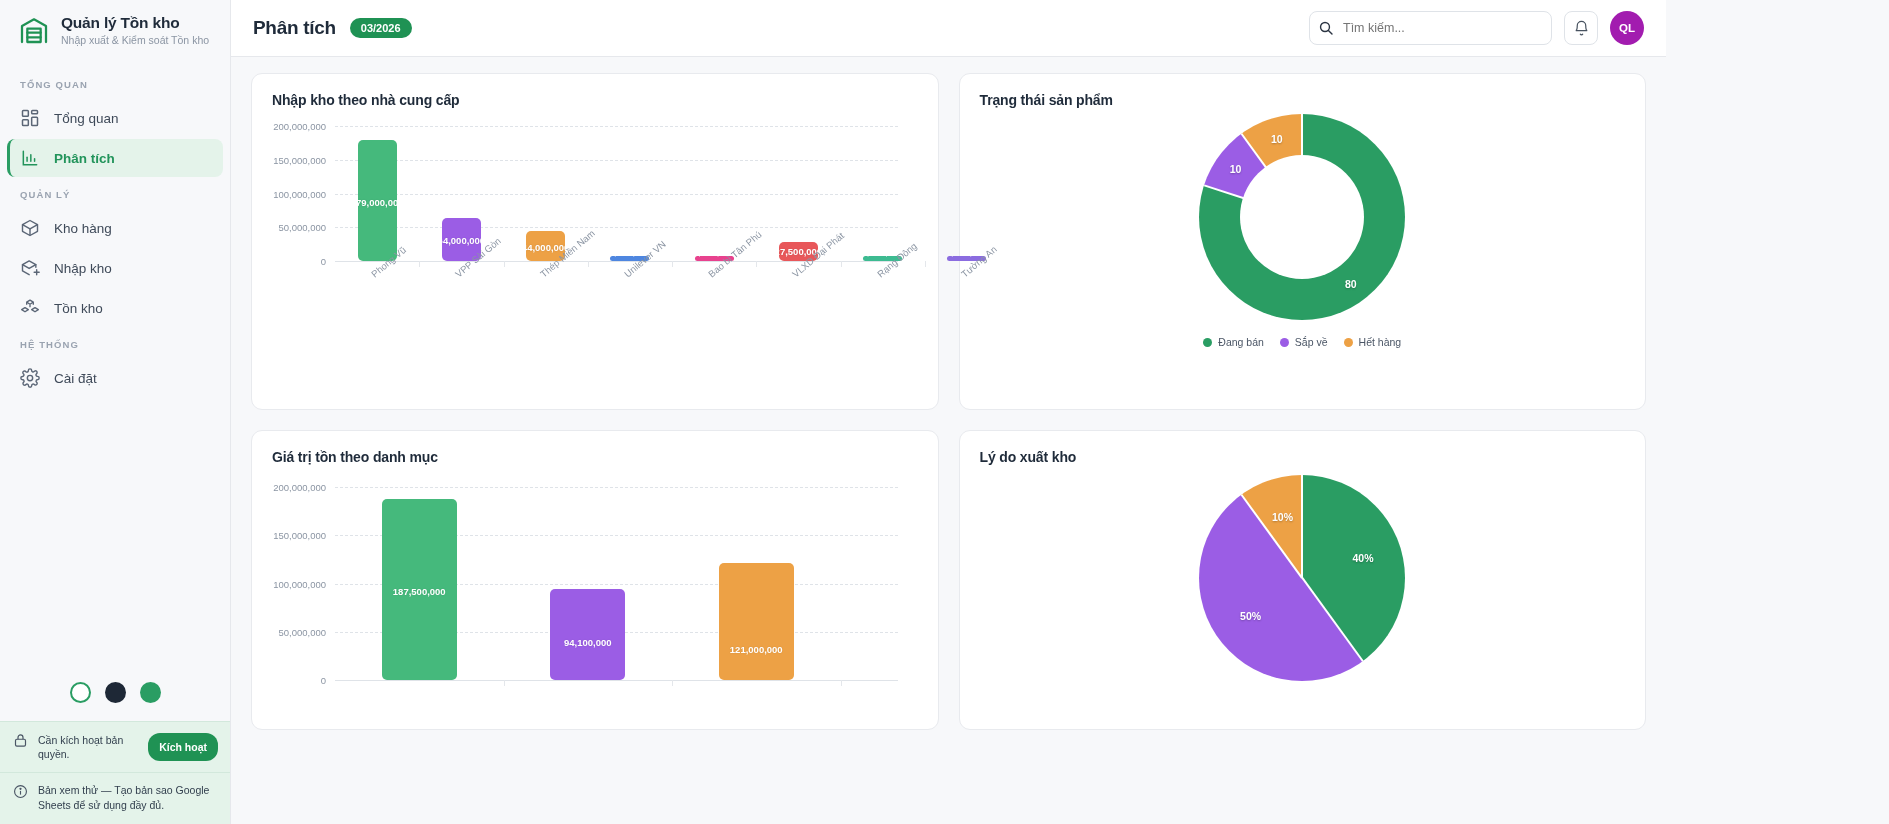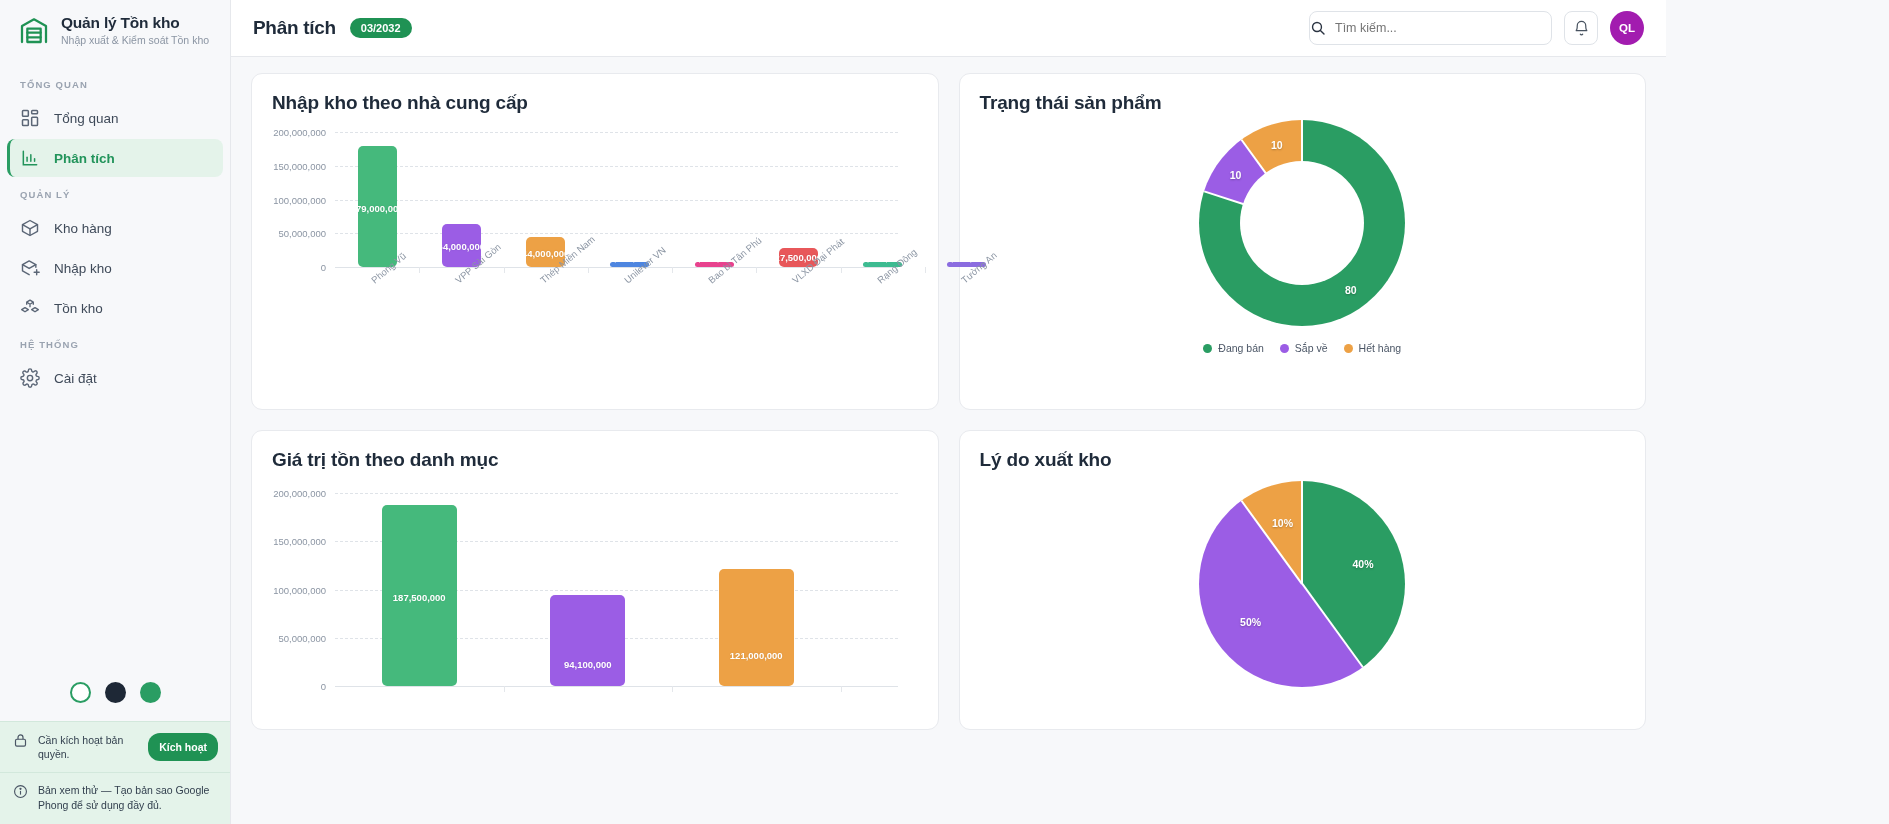--- a/index.html
+++ b/index.html
@@ -73,21 +73,21 @@
     display: flex; align-items: center; padding: 0 22px 0 22px;
   }
   .page-title { font-size: 19px; font-weight: 700; color: #1f2b3a; letter-spacing: -.3px; }
   .period-badge {
     margin-left: 14px; background: #1f9254; color: #fff;
     font-size: 11px; font-weight: 700; border-radius: 11px; padding: 4px 11px;
   }
   .top-right { margin-left: auto; display: flex; align-items: center; gap: 12px; }
   .search-box {
     width: 243px; height: 34px; border: 1px solid #dfe3e8; border-radius: 8px;
-    background: #fff; display: flex; align-items: center; gap: 9px; padding: 0 0;
+    background: #fff; display: flex; align-items: center; gap: 9px; padding: 0 8px;
   }
   .search-box .ico { width: 16px; height: 16px; flex: 0 0 16px; color: #2b3442; }
   .search-input {
     border: 0; outline: 0; font-size: 12.5px; color: #7b8695;
     font-family: inherit; width: 100%; background: transparent;
   }
   .bell-btn {
     width: 34px; height: 34px; border: 1px solid #dfe3e8; border-radius: 8px;
     background: #fff; display: flex; align-items: center; justify-content: center; cursor: pointer;
   }
@@ -100,21 +100,21 @@
 
   
   .content { flex: 1 1 auto; overflow: hidden; padding: 16px 20px 0 20px; }
   .grid { display: grid; grid-template-columns: 1fr 1fr; gap: 20px; }
   .card {
     background: #fff; border: 1px solid #e8eaee; border-radius: 11px;
     padding: 18px 20px 16px 20px;
   }
   .card.h1 { height: 337px; }
   .card.h2 { height: 300px; }
-  .card-title { font-size: 19px; font-weight: 700; color: #1f2b3a; letter-spacing: -.15px; }
+  .card-title { font-size: 14px; font-weight: 700; color: #1f2b3a; letter-spacing: -.15px; }
 
   
   .bar-wrap { position: relative; margin-top: 18px; }
   .bar-plot { position: relative; }
   .ytick {
     position: absolute; right: 100%; transform: translateY(-50%);
     padding-right: 9px; font-size: 9.5px; color: #8b95a3; white-space: nowrap;
   }
   .gridline { position: absolute; left: 0; right: 0; border-top: 1px dashed #dfe3e8; }
   .axis-line { position: absolute; left: 0; right: 0; border-top: 1px solid #dfe3e8; }
@@ -259,29 +259,29 @@
     </div>
 
     <div class="trial">
       <span class="ico">
         <svg viewBox="0 0 24 24" fill="none" stroke="currentColor" stroke-width="1.8">
             <circle cx="12" cy="12" r="9.5"></circle>
             <line x1="12" y1="11" x2="12" y2="17"></line>
             <circle cx="12" cy="7.6" r=".9" fill="currentColor"></circle>
           </svg>
       </span>
-      <span class="trial-txt">Bản xem thử — Tạo bản sao Google Phong để sử dụng đầy đủ.</span>
+      <span class="trial-txt">Bản xem thử — Tạo bản sao Google Sheets để sử dụng đầy đủ.</span>
     </div>
   </aside>
 
   <section class="main">
 
     <header class="topbar">
       <span class="page-title">Phân tích</span>
-      <span class="period-badge">03/2032</span>
+      <span class="period-badge">03/2026</span>
 
       <div class="top-right">
         <div class="search-box">
           <span class="ico">
             <svg viewBox="0 0 24 24" fill="none" stroke="currentColor" stroke-width="2.1" stroke-linecap="round">
                 <circle cx="10.5" cy="10.5" r="6.7"></circle>
                 <line x1="15.6" y1="15.6" x2="21" y2="21"></line>
               </svg>
           </span>
           <input class="search-input" placeholder="Tìm kiếm..." style="">
@@ -399,21 +399,21 @@
                 <div class="gridline" style="top: 96.5px;"></div>
                 <div class="ytick" style="top: 96.5px;">100,000,000</div>
                 <div class="gridline" style="top: 48.25px;"></div>
                 <div class="ytick" style="top: 48.25px;">150,000,000</div>
                 <div class="gridline" style="top: 0px;"></div>
                 <div class="ytick" style="top: 0px;">200,000,000</div>
                 <div class="bar" style="left: 46.75px; width: 75px; height: 180.938px; background: rgb(69, 185, 124);">
                   <span class="bar-val" style="margin-bottom: 83.4688px;">187,500,000</span>
                 </div>
                 <div class="bar" style="left: 215.25px; width: 75px; height: 90.8065px; background: rgb(155, 93, 229);">
-                  <span class="bar-val" style="margin-bottom: 16px;">94,100,000</span>
+                  <span class="bar-val" style="margin-bottom: 32px;">94,100,000</span>
                 </div>
                 <div class="xsep" style="left: 168.5px; top: 193px; height: 6px;"></div>
                 <div class="bar" style="left: 383.75px; width: 75px; height: 116.765px; background: rgb(237, 161, 69);">
                   <span class="bar-val" style="margin-bottom: 25px;">121,000,000</span>
                 </div>
                 <div class="xsep" style="left: 337px; top: 193px; height: 6px;"></div>
                 <div class="xsep" style="left: 505.5px; top: 193px; height: 6px;"></div>
               </div>
           </div>
         </div>

